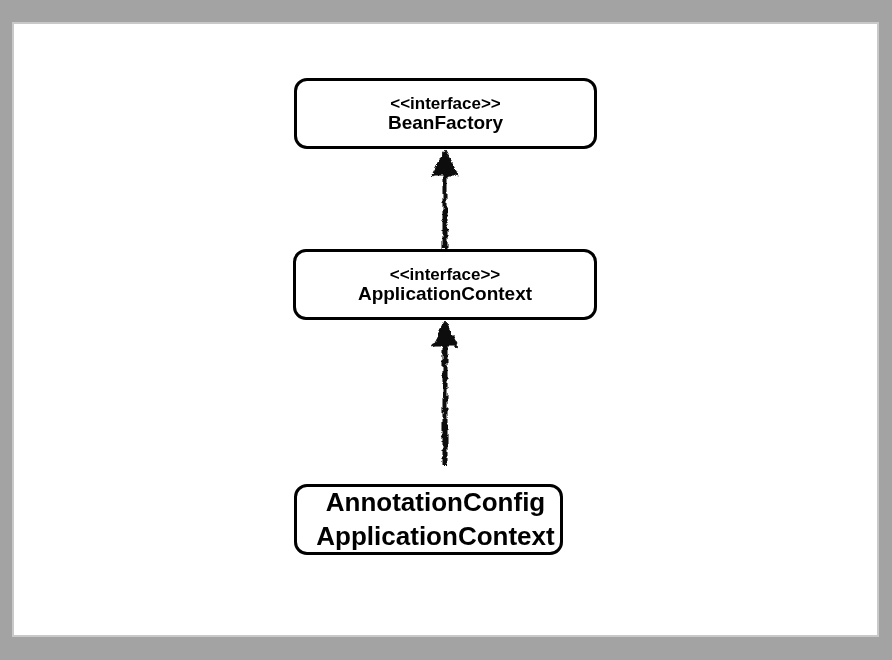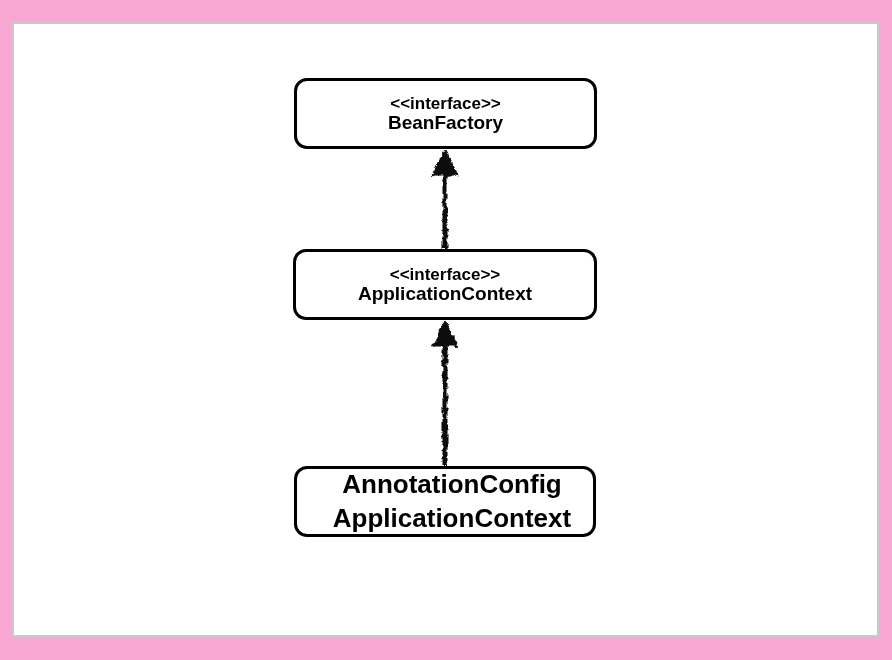--- a/index.html
+++ b/index.html
@@ -5,21 +5,21 @@
   html, body {
     margin: 0;
     padding: 0;
     background: #ffffff;
     font-family: "Liberation Sans", sans-serif;
   }
   .canvas {
     position: relative;
     width: 892px;
     height: 660px;
-    background: #f9a8d4;
+    background: #a3a3a3;
     overflow: hidden;
   }
   .frame {
     position: absolute;
     left: 12px;
     top: 22px;
     width: 863px;
     height: 611px;
     border: 2px solid #c9c9c9;
     background: #ffffff;
@@ -52,22 +52,22 @@
     height: 71px;
   }
   .box-applicationcontext {
     left: 293px;
     top: 249px;
     width: 304px;
     height: 71px;
   }
   .box-annotationconfig {
     left: 294px;
-    top: 466px;
-    width: 302px;
+    top: 484px;
+    width: 269px;
     height: 71px;
     padding-left: 14px;
   }
   .stereotype {
     font-size: 17px;
     font-weight: 700;
     line-height: 1.15;
     letter-spacing: 0;
   }
   .classname {

